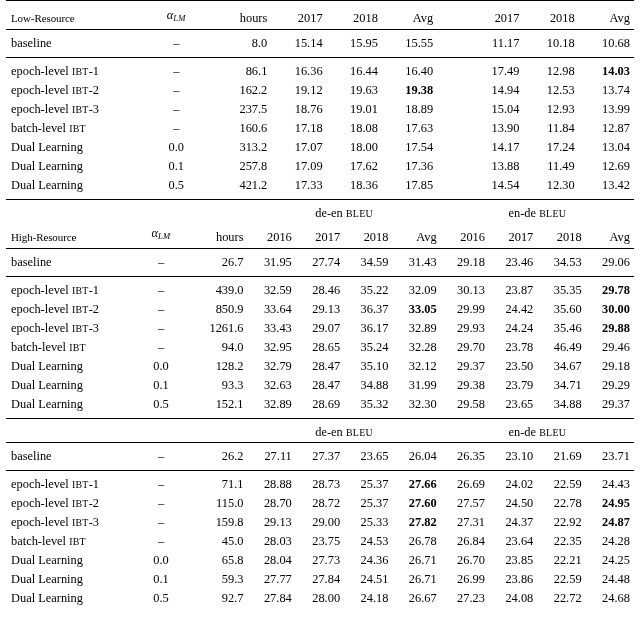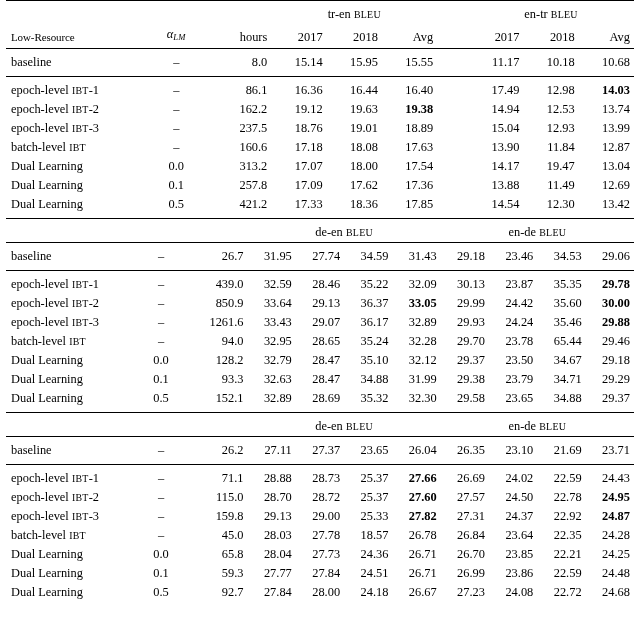--- a/index.html
+++ b/index.html
@@ -99,26 +99,20 @@
         <col style="width: 50px;">
         <col style="width: 50px;">
       </colgroup>
       <tbody>
         <tr class="rule-top">
           <td colspan="10"></td>
         </tr>
         <tr class="spacer-row-sm">
           <td colspan="10"></td>
         </tr>
-        <tr class="grouprow">
-          <td colspan="3"></td>
-          <td class="grp" colspan="3"><span><span class="grouplabel">tr-en</span> </span><span class="sc">BLEU</span></td>
-          <td></td>
-          <td class="grp" colspan="3"><span><span class="grouplabel">en-tr</span> </span><span class="sc">BLEU</span></td>
-        </tr>
         <tr class="headrow">
           <td class="l rowlabel sec-title">Low-Resource</td>
           <td class="c alpha"><span>α</span><span class="sub">LM</span></td>
           <td class="r pad-r">hours</td>
           <td class="r pad-r">2017</td>
           <td class="r pad-r">2018</td>
           <td class="r pad-r">Avg</td>
           <td></td>
           <td class="r pad-r">2017</td>
           <td class="r pad-r">2018</td>
@@ -201,21 +195,21 @@
         </tr>
         <tr class="datarow">
           <td class="l rowlabel"><span>Dual Learning</span></td>
           <td class="c">0.0</td>
           <td class="r pad-r">313.2</td>
           <td class="r pad-r">17.07</td>
           <td class="r pad-r">18.00</td>
           <td class="r pad-r">17.54</td>
           <td></td>
           <td class="r pad-r">14.17</td>
-          <td class="r pad-r">19.47</td>
+          <td class="r pad-r">17.24</td>
           <td class="r pad-r">13.04</td>
         </tr>
         <tr class="datarow">
           <td class="l rowlabel"><span>Dual Learning</span></td>
           <td class="c">0.1</td>
           <td class="r pad-r">257.8</td>
           <td class="r pad-r">17.09</td>
           <td class="r pad-r">17.62</td>
           <td class="r pad-r">17.36</td>
           <td></td>
@@ -258,20 +252,33 @@
         <tr class="rule-thin">
           <td colspan="11"></td>
         </tr>
         <tr class="spacer-row-sm">
           <td colspan="11"></td>
         </tr>
         <tr class="grouprow">
           <td colspan="3"></td>
           <td class="grp" colspan="4"><span><span class="grouplabel">de-en</span> </span><span class="sc">BLEU</span></td>
           <td class="grp" colspan="4"><span><span class="grouplabel">en-de</span> </span><span class="sc">BLEU</span></td>
+        </tr>
+        <tr class="headrow">
+          <td class="l rowlabel sec-title">High-Resource</td>
+          <td class="c alpha"><span>α</span><span class="sub">LM</span></td>
+          <td class="r pad-r">hours</td>
+          <td class="r pad-r">2016</td>
+          <td class="r pad-r">2017</td>
+          <td class="r pad-r">2018</td>
+          <td class="r pad-r">Avg</td>
+          <td class="r pad-r">2016</td>
+          <td class="r pad-r">2017</td>
+          <td class="r pad-r">2018</td>
+          <td class="r pad-r">Avg</td>
         </tr>
         <tr class="rule-double">
           <td colspan="11"></td>
         </tr>
         <tr class="spacer-row-sm">
           <td colspan="11"></td>
         </tr>
         <tr class="datarow">
           <td class="l rowlabel"><span>baseline</span></td>
           <td class="c">–</td>
@@ -336,21 +343,21 @@
         <tr class="datarow">
           <td class="l rowlabel"><span>batch-level </span><span class="sc">IBT</span></td>
           <td class="c">–</td>
           <td class="r pad-r">94.0</td>
           <td class="r pad-r">32.95</td>
           <td class="r pad-r">28.65</td>
           <td class="r pad-r">35.24</td>
           <td class="r pad-r">32.28</td>
           <td class="r pad-r">29.70</td>
           <td class="r pad-r">23.78</td>
-          <td class="r pad-r">65.44</td>
+          <td class="r pad-r">46.49</td>
           <td class="r pad-r">29.46</td>
         </tr>
         <tr class="datarow">
           <td class="l rowlabel"><span>Dual Learning</span></td>
           <td class="c">0.0</td>
           <td class="r pad-r">128.2</td>
           <td class="r pad-r">32.79</td>
           <td class="r pad-r">28.47</td>
           <td class="r pad-r">35.10</td>
           <td class="r pad-r">32.12</td>
@@ -481,22 +488,22 @@
           <td class="r pad-r">27.31</td>
           <td class="r pad-r">24.37</td>
           <td class="r pad-r">22.92</td>
           <td class="r pad-r bold">24.87</td>
         </tr>
         <tr class="datarow">
           <td class="l rowlabel"><span>batch-level </span><span class="sc">IBT</span></td>
           <td class="c">–</td>
           <td class="r pad-r">45.0</td>
           <td class="r pad-r">28.03</td>
-          <td class="r pad-r">27.78</td>
-          <td class="r pad-r">18.57</td>
+          <td class="r pad-r">23.75</td>
+          <td class="r pad-r">24.53</td>
           <td class="r pad-r">26.78</td>
           <td class="r pad-r">26.84</td>
           <td class="r pad-r">23.64</td>
           <td class="r pad-r">22.35</td>
           <td class="r pad-r">24.28</td>
         </tr>
         <tr class="datarow">
           <td class="l rowlabel"><span>Dual Learning</span></td>
           <td class="c">0.0</td>
           <td class="r pad-r">65.8</td>

